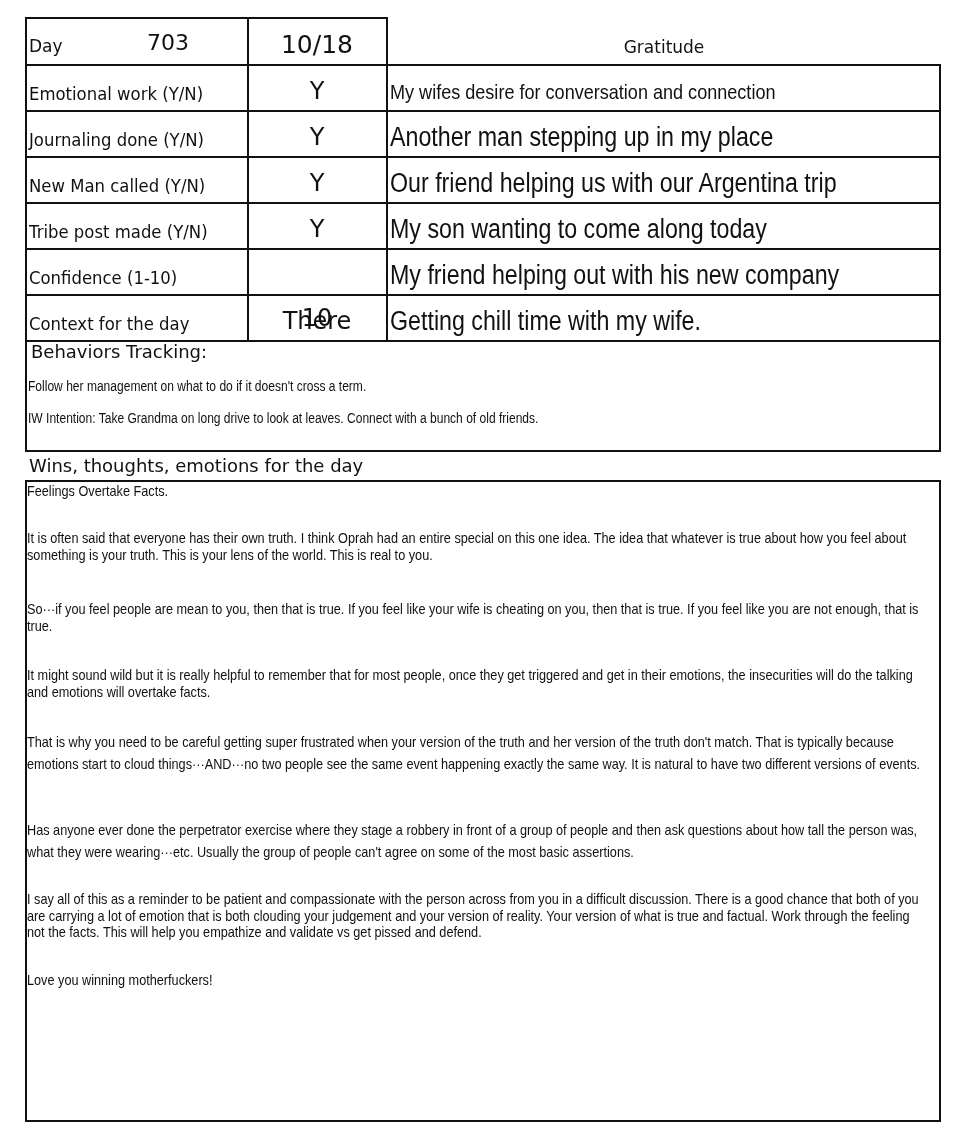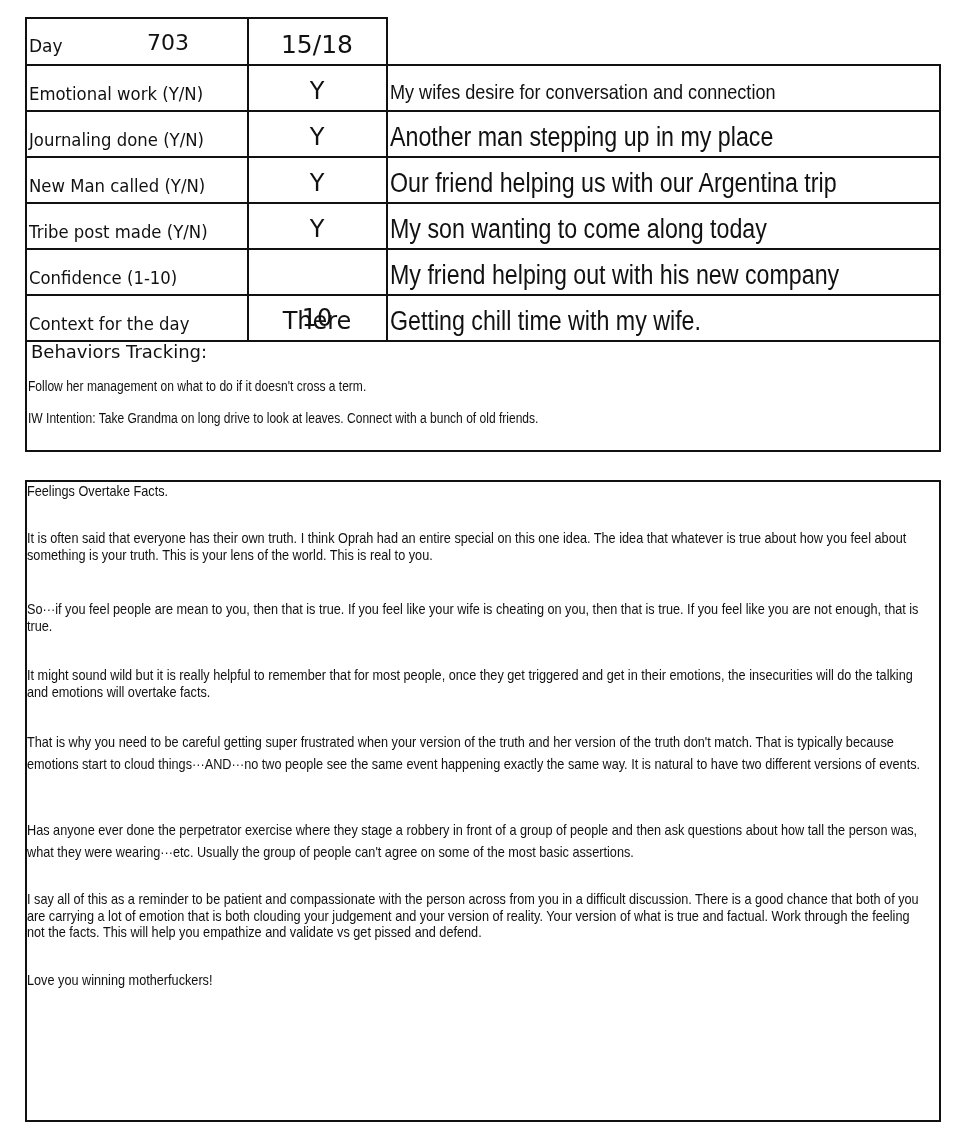--- a/index.html
+++ b/index.html
@@ -61,21 +61,22 @@
     <div class="cell" style="left:247px; top:294px; width:141px; height:48px;"></div>
     <div class="cell" style="left:386px; top:294px; width:555px; height:48px;"></div>
   </div>
 
   <div class="cell" style="left:25px; top:340px; width:916px; height:112px;"></div>
 
   <div class="cell" style="left:25px; top:480px; width:916px; height:642px;"></div>
 
   <span class="day-label label-font">Day</span>
   <span class="day-num label-font">703</span>
-  <span class="date-val label-font">15/18</span>
+  <span class="date-val label-font">10/18</span>
+  <span class="grat-title label-font">Gratitude</span>
 
   <span class="row-label label-font" style="top:84px;">Emotional work  (Y/N)</span>
   <span class="row-val label-font" style="top:77px;">Y</span>
   <span class="grat narrow-font" style="top:80px; font-size:21px; transform:scaleX(0.86);">My wifes desire for conversation and connection</span>
 
   <span class="row-label label-font" style="top:130px;">Journaling done (Y/N)</span>
   <span class="row-val label-font" style="top:123px;">Y</span>
   <span class="grat narrow-font" style="top:122px; font-size:27px; transform:scaleX(0.86);">Another man stepping up in my place</span>
 
   <span class="row-label label-font" style="top:176px;">New Man called (Y/N)</span>
@@ -91,20 +92,21 @@
   <span class="grat narrow-font" style="top:260px; font-size:27px; transform:scaleX(0.86);">My friend helping out with his new company</span>
 
   <span class="row-label label-font" style="top:314px;">Context for the day</span>
   <span class="row-val label-font" style="top:307px;">There</span>
   <span class="grat narrow-font" style="top:306px; font-size:27px; transform:scaleX(0.86);">Getting chill time with my wife.</span>
 
   <span class="behav-title label-font">Behaviors Tracking:</span>
   <span class="behav-line narrow-font" style="top:378px;">Follow her management on what to do if it doesn't cross a term.</span>
   <span class="behav-line narrow-font" style="top:410px;">IW Intention: Take Grandma on long drive to look at leaves.  Connect with a bunch of old friends.</span>
 
+  <span class="wins-title label-font">Wins, thoughts, emotions for the day</span>
 
   <div class="journal">
     <div class="para narrow-font" style="top:0px;">Feelings Overtake Facts.</div>
     <div class="para narrow-font" style="top:47px;">It is often said that everyone has their own truth. I think Oprah had an entire special on this one idea. The idea that whatever is true about how you feel about something is your truth. This is your lens of the world. This is real to you.</div>
     <div class="para narrow-font" style="top:118px;">So···if you feel people are mean to you, then that is true. If you feel like your wife is cheating on you, then that is true. If you feel like you are not enough, that is true.</div>
     <div class="para narrow-font" style="top:184px;">It might sound wild but it is really helpful to remember that for most people, once they get triggered and get in their emotions, the insecurities will do the talking and emotions will overtake facts.</div>
     <div class="para narrow-font" style="top:248px; line-height:22px;">That is why you need to be careful getting super frustrated when your version of the truth and her version of the truth don't match. That is typically because emotions start to cloud things···AND···no two people see the same event happening exactly the same way. It is natural to have two different versions of events.</div>
     <div class="para narrow-font" style="top:336px; line-height:22px;">Has anyone ever done the perpetrator exercise where they stage a robbery in front of a group of people and then ask questions about how tall the person was, what they were wearing···etc. Usually the group of people can't agree on some of the most basic assertions.</div>
     <div class="para narrow-font" style="top:408px;">I say all of this as a reminder to be patient and compassionate with the person across from you in a difficult discussion. There is a good chance that both of you are carrying a lot of emotion that is both clouding your judgement and your version of reality. Your version of what is true and factual. Work through the feeling not the facts. This will help you empathize and validate vs get pissed and defend.</div>
     <div class="para narrow-font" style="top:489px;">Love you winning motherfuckers!</div>

